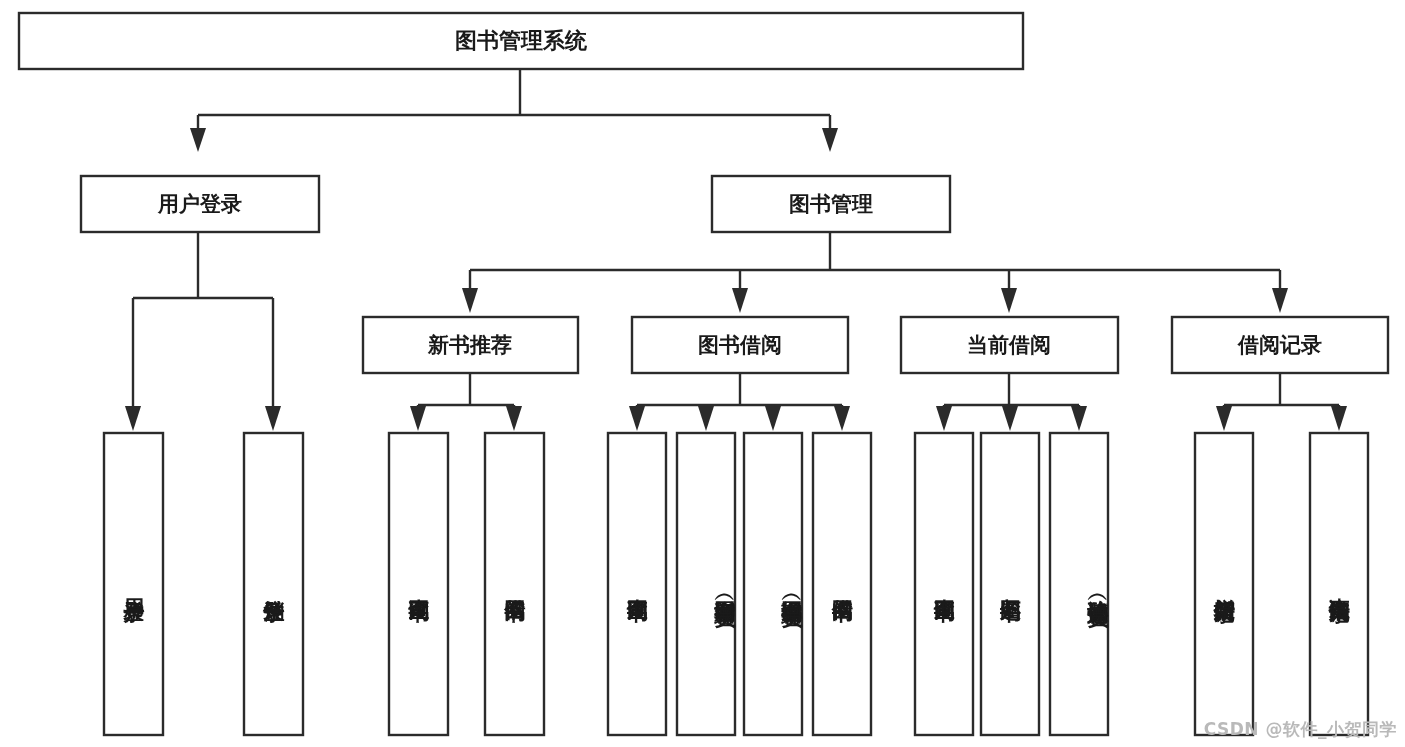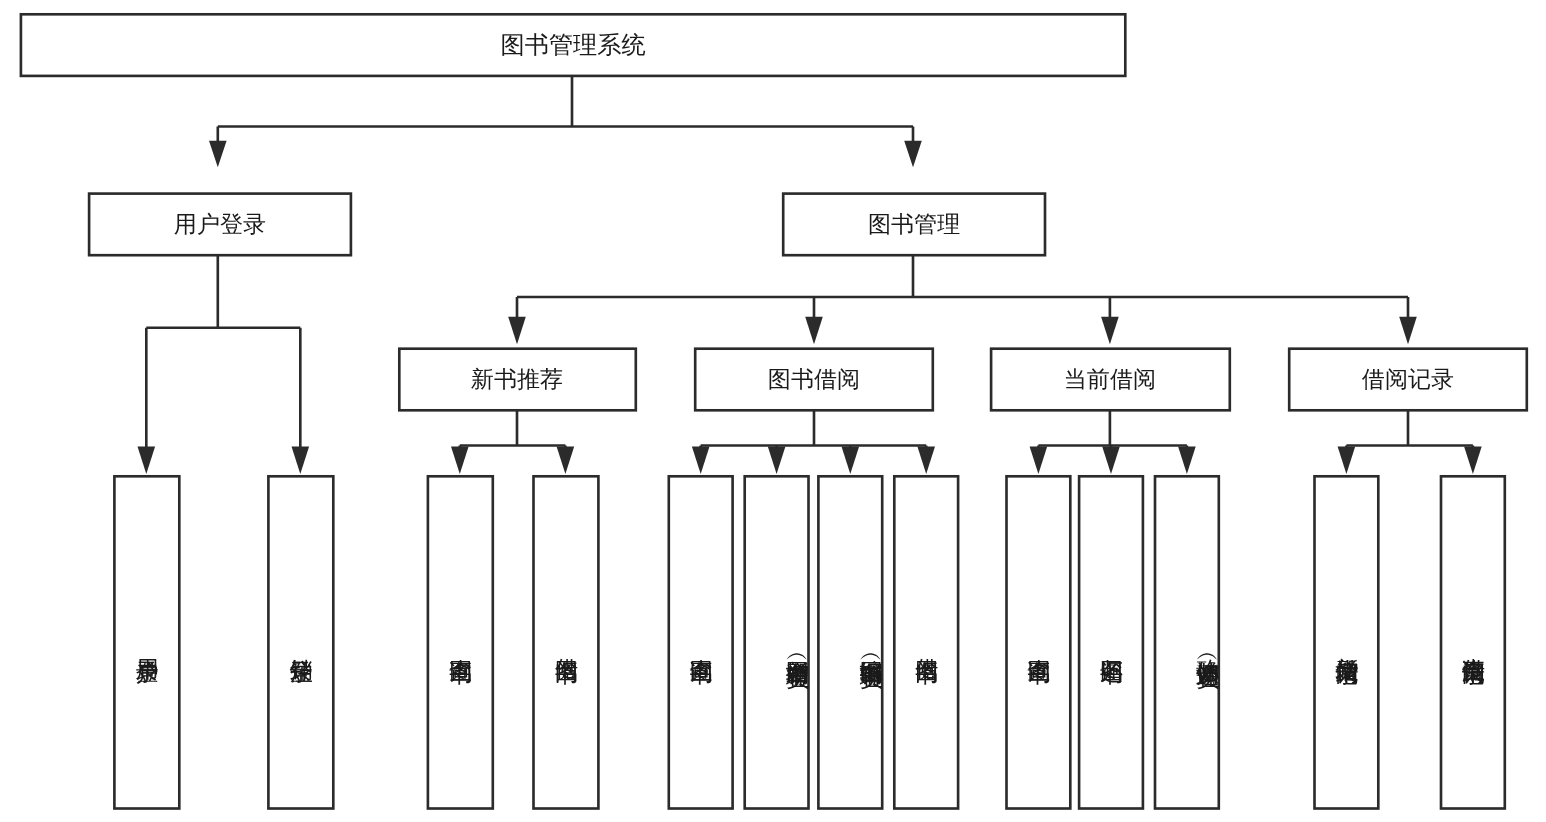--- a/index.html
+++ b/index.html
@@ -12,20 +12,21 @@
     height: 747px;
     font-family: "DejaVu Sans", "Liberation Sans", sans-serif;
     overflow: hidden;
     position: relative;
   }
   #diagram-root {
     position: relative;
     width: 1405px;
     height: 747px;
     background: #ffffff;
+    font-weight: bold;
   }
   svg#diagram-svg {
     position: absolute;
     left: 0;
     top: 0;
     width: 1405px;
     height: 747px;
     display: block;
   }
   .node-box {
@@ -231,14 +232,15 @@
   <div class="vlabel" style="left:744px; top:433px; width:58px; height:302px; align-items:flex-start; padding-top:6px; box-sizing:border-box;">编辑图书（管理员）</div>
   <div class="vlabel" style="left:813px; top:433px; width:58px; height:302px;">借阅图书</div>
 
   <div class="vlabel" style="left:915px; top:433px; width:58px; height:302px;">查询图书</div>
   <div class="vlabel" style="left:981px; top:433px; width:58px; height:302px;">归还图书</div>
   <div class="vlabel" style="left:1050px; top:433px; width:58px; height:302px; align-items:flex-start; padding-top:6px; box-sizing:border-box;">确认归还（管理员）</div>
 
   <div class="vlabel" style="left:1195px; top:433px; width:58px; height:302px;">新增借阅记录</div>
   <div class="vlabel" style="left:1310px; top:433px; width:58px; height:302px;">查询借阅记录</div>
 
+  <div class="watermark">CSDN @软件_小贺同学</div>
 
 </div>
 
 </body></html>

